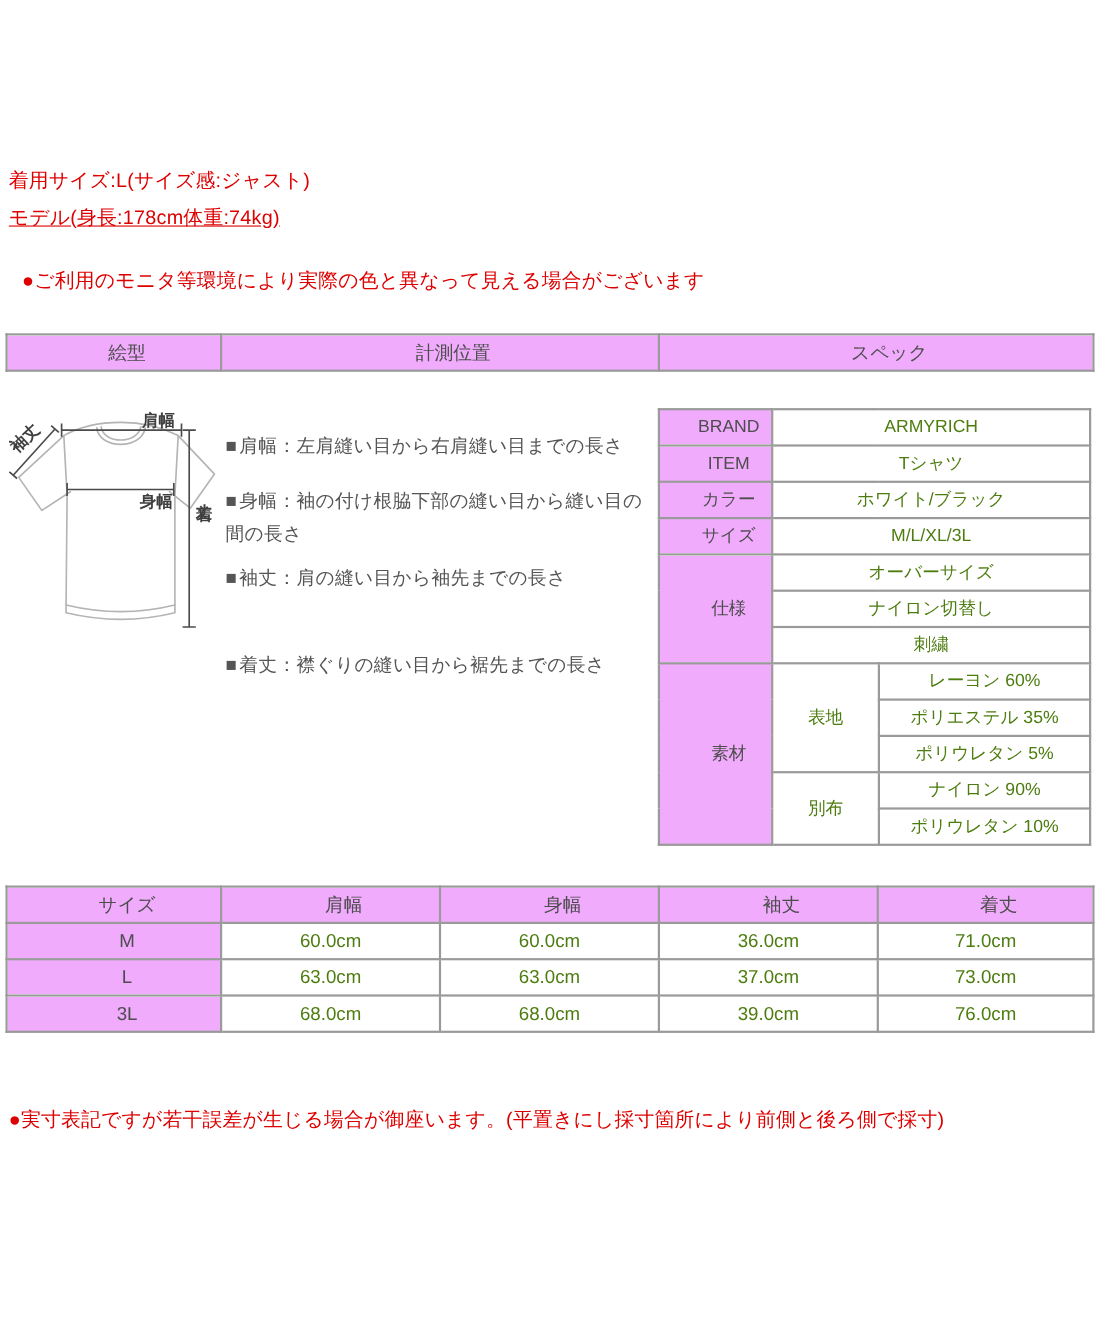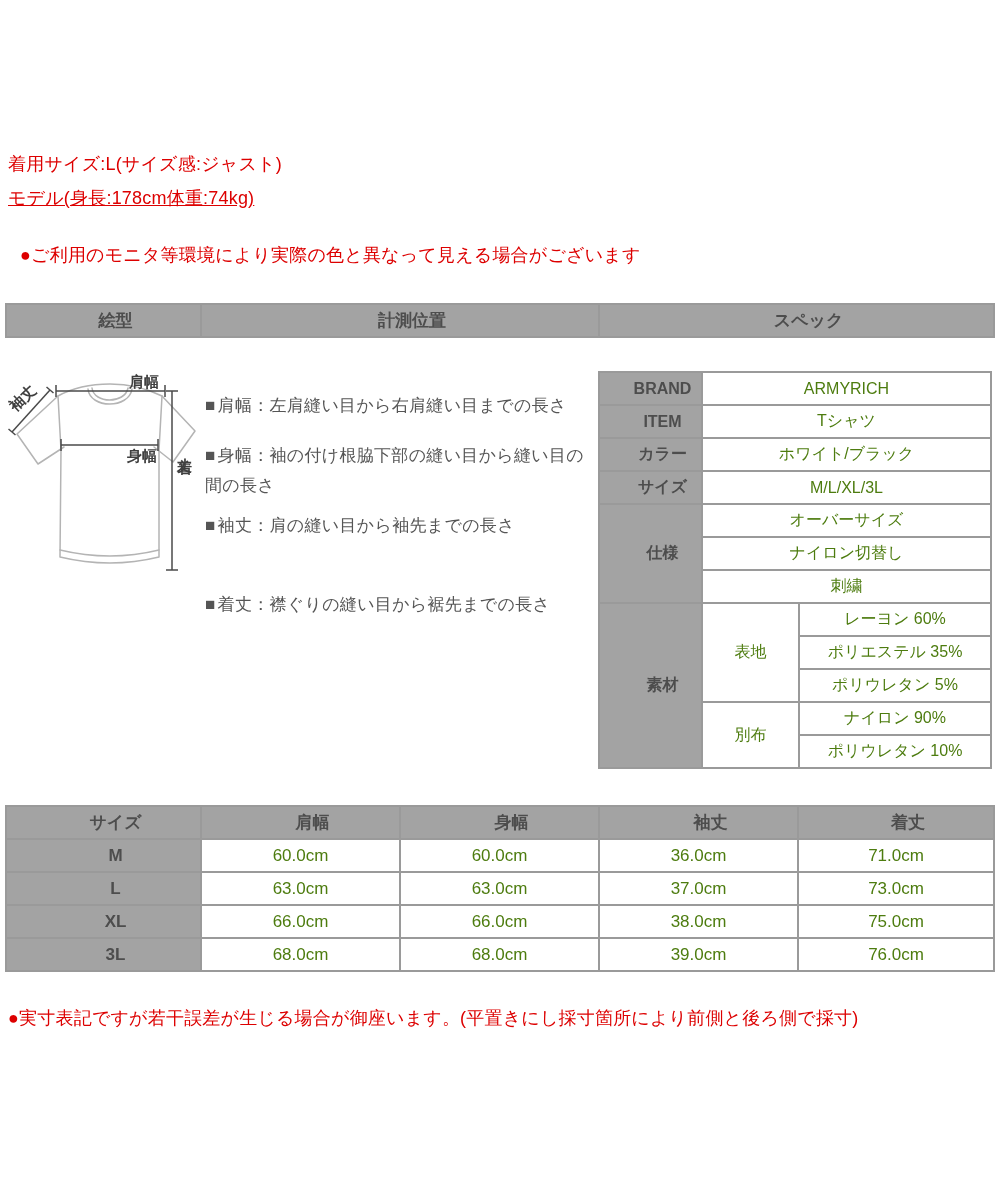--- a/index.html
+++ b/index.html
@@ -10,21 +10,21 @@
   }
   .abs{position:absolute;}
   .red-note{color:#dd0000;font-size:18px;letter-spacing:0.2px;}
   
   table{border-collapse:collapse;table-layout:fixed;}
   .grid th,.grid td{
     border:2px solid #9a9a9a;text-align:center;vertical-align:middle;
     font-size:17px;color:#4d7c0f;height:31px;padding:0 4px;
     overflow:hidden;white-space:nowrap;
   }
-  .grid th{background:#a3a3a3;font-weight:bold;color:#4d4d4d;padding-left:28px;}
+  .grid th{background:#f0abfc;font-weight:normal;color:#4d4d4d;padding-left:28px;}
   .grid td{background:#ffffff;font-weight:normal;}
   .spec th,.spec td{font-size:16px;}
   
   .m-item{
     position:absolute;left:205px;width:392px;font-size:17px;color:#555;
     line-height:30px;letter-spacing:0.3px;
   }
   .m-item .sq{margin-right:2px;}
   
   .dlabel{font-weight:bold;fill:#3f3f3f;font-size:15px;
@@ -164,27 +164,20 @@
     <td>71.0cm</td>
   </tr>
   <tr>
     <th>L</th>
     <td>63.0cm</td>
     <td>63.0cm</td>
     <td>37.0cm</td>
     <td>73.0cm</td>
   </tr>
   <tr>
-    <th>XL</th>
-    <td>66.0cm</td>
-    <td>66.0cm</td>
-    <td>38.0cm</td>
-    <td>75.0cm</td>
-  </tr>
-  <tr>
     <th>3L</th>
     <td>68.0cm</td>
     <td>68.0cm</td>
     <td>39.0cm</td>
     <td>76.0cm</td>
   </tr>
 </tbody>
   </table>
 
 <div class="abs red-note" style="left:8px;top:1006px;"><span>●</span><span>実寸表記ですが若干誤差が生じる場合が御座います。(平置きにし採寸箇所により前側と後ろ側で採寸)</span></div>

